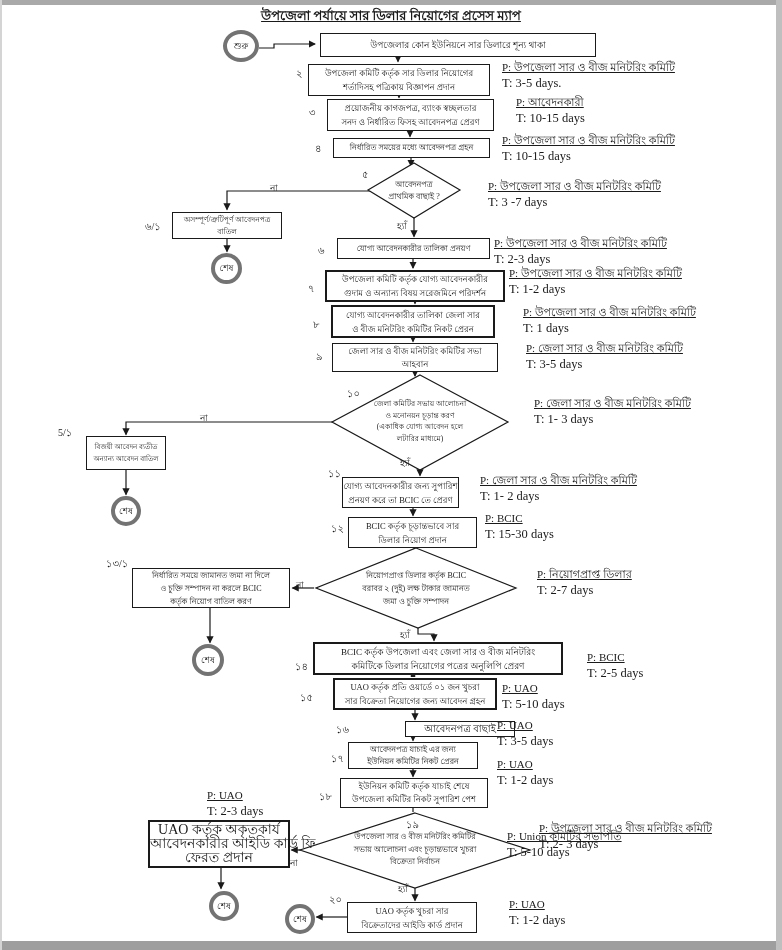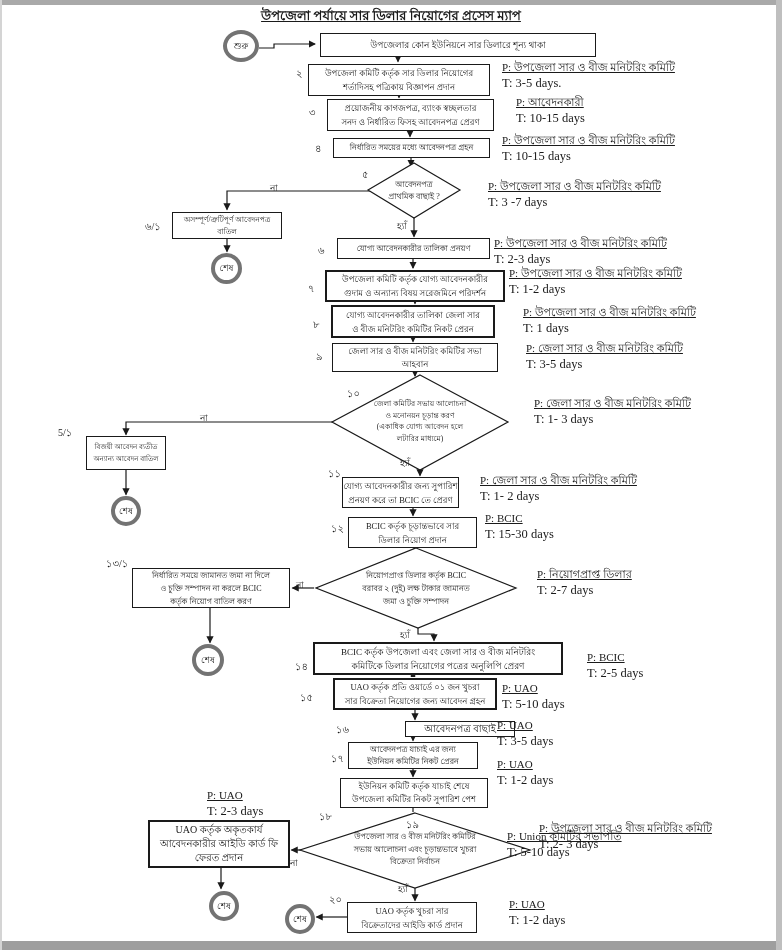--- a/index.html
+++ b/index.html
@@ -180,21 +180,21 @@
   <div class="box" style="left:348px;top:742px;width:130px;height:27px;line-height:12px;font-size:8px;">
       <span class="ln">আবেদনপত্র যাচাই এর জন্য</span>
       <span class="ln">ইউনিয়ন কমিটির নিকট প্রেরন</span>
     </div>
 
   <div class="box" style="left:340px;top:778px;width:148px;height:30px;line-height:13px;">
       <span class="ln">ইউনিয়ন কমিটি কর্তৃক যাচাই শেষে</span>
       <span class="ln">উপজেলা কমিটির নিকট সুপারিশ পেশ</span>
     </div>
 
-  <div class="box thick" style="left:148px;top:820px;width:142px;height:48px;font-size:10px;line-height:14px;">
+  <div class="box thick" style="left:148px;top:820px;width:142px;height:48px;font-size:14px;line-height:14px;">
       <span class="ln">UAO কর্তৃক অকৃতকার্য</span>
       <span class="ln">আবেদনকারীর আইডি কার্ড ফি</span>
       <span class="ln">ফেরত প্রদান</span>
     </div>
 
   <div class="box" style="left:347px;top:902px;width:130px;height:31px;">
       <span class="ln">UAO কর্তৃক খুচরা সার</span>
       <span class="ln">বিক্রেতাদের আইডি কার্ড প্রদান</span>
     </div>
 
@@ -233,21 +233,21 @@
   <div class="num" style="left:316px;top:349px;">৯</div>
   <div class="num" style="left:347px;top:386px;">১০</div>
   <div class="num" style="left:58px;top:425px;">5/১</div>
   <div class="num" style="left:328px;top:466px;">১১</div>
   <div class="num" style="left:331px;top:521px;">১২</div>
   <div class="num" style="left:106px;top:556px;">১৩/১</div>
   <div class="num" style="left:295px;top:659px;">১৪</div>
   <div class="num" style="left:300px;top:690px;">১৫</div>
   <div class="num" style="left:336px;top:722px;">১৬</div>
   <div class="num" style="left:331px;top:751px;">১৭</div>
-  <div class="num" style="left:319px;top:789px;margin-top:20px;">১৮</div>
+  <div class="num" style="left:319px;top:789px;">১৮</div>
   <div class="num" style="left:406px;top:817px;">১৯</div>
   <div class="num" style="left:329px;top:892px;">২০</div>
 
   <div class="lbl" style="left:270px;top:181px;">না</div>
   <div class="lbl" style="left:397px;top:219px;">হ্যাঁ</div>
   <div class="lbl" style="left:200px;top:411px;">না</div>
   <div class="lbl" style="left:400px;top:456px;">হ্যাঁ</div>
   <div class="lbl" style="left:296px;top:578px;">না</div>
   <div class="lbl" style="left:400px;top:628px;">হ্যাঁ</div>
   <div class="lbl" style="left:290px;top:856px;">না</div>

